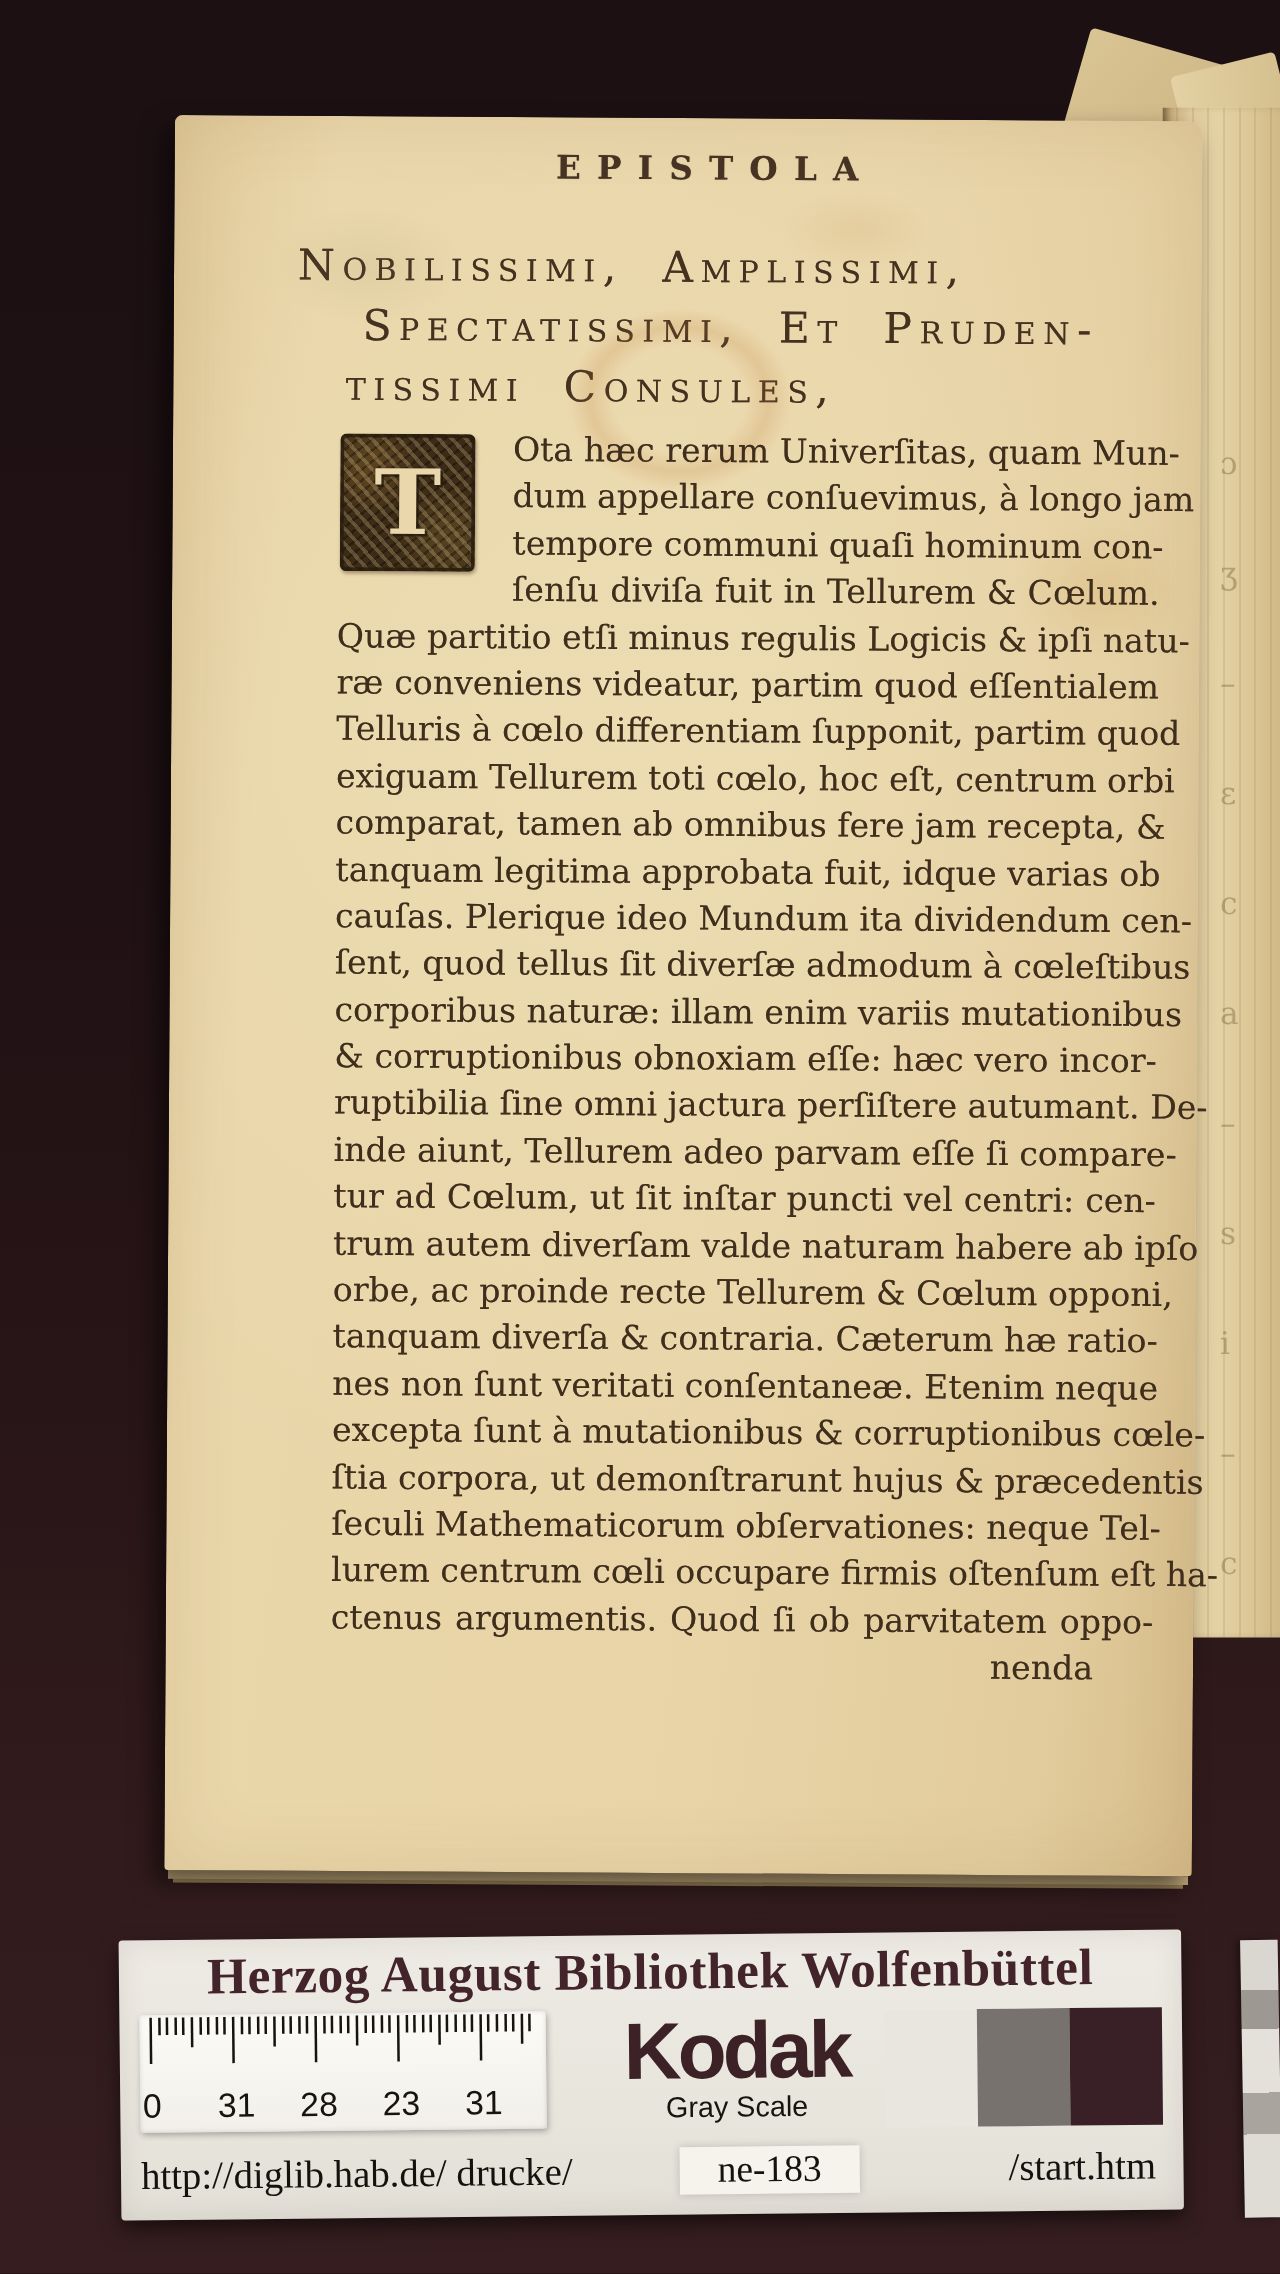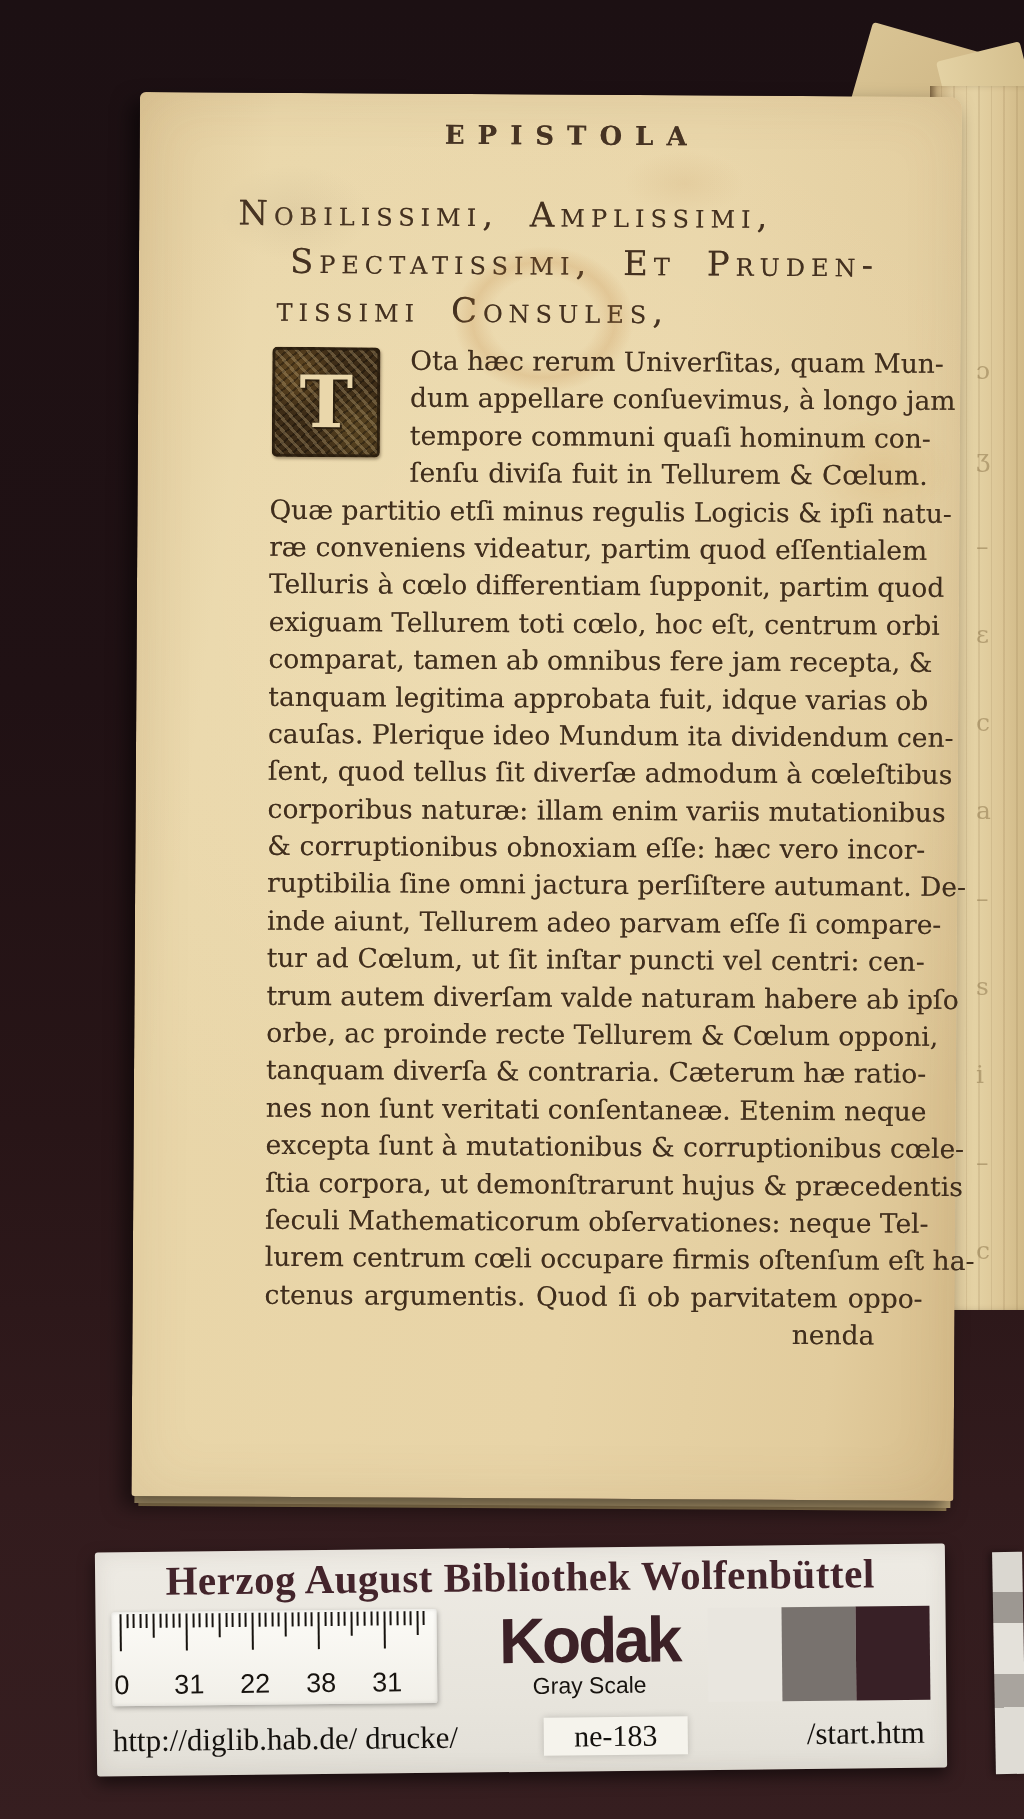--- a/index.html
+++ b/index.html
@@ -240,22 +240,22 @@
             <div class="tick fine" style="left: 85.73%;"></div>
             <div class="tick fine" style="left: 87.76%;"></div>
             <div class="tick fine" style="left: 89.79%;"></div>
             <div class="tick fine" style="left: 91.82%;"></div>
             <div class="tick mid" style="left: 93.85%;"></div>
             <div class="tick fine" style="left: 95.88%;"></div>
           </div>
         <div id="ruler-nums">
             <div class="rnum" style="left: 2.5%;">0</div>
             <div class="rnum" style="left: 22.8%;">31</div>
-            <div class="rnum" style="left: 43.1%;">22</div>
-            <div class="rnum" style="left: 63.4%;">38</div>
+            <div class="rnum" style="left: 43.1%;">28</div>
+            <div class="rnum" style="left: 63.4%;">23</div>
             <div class="rnum" style="left: 83.7%;">31</div>
           </div>
       </div>
       <div class="kodak">
         <div class="kodak-word">Kodak</div>
         <div class="kodak-sub">Gray Scale</div>
       </div>
       <div class="patches" id="patches">
           <div class="patch" style="background: rgb(233, 230, 223);"></div>
           <div class="patch" style="background: rgb(120, 114, 110);"></div>

